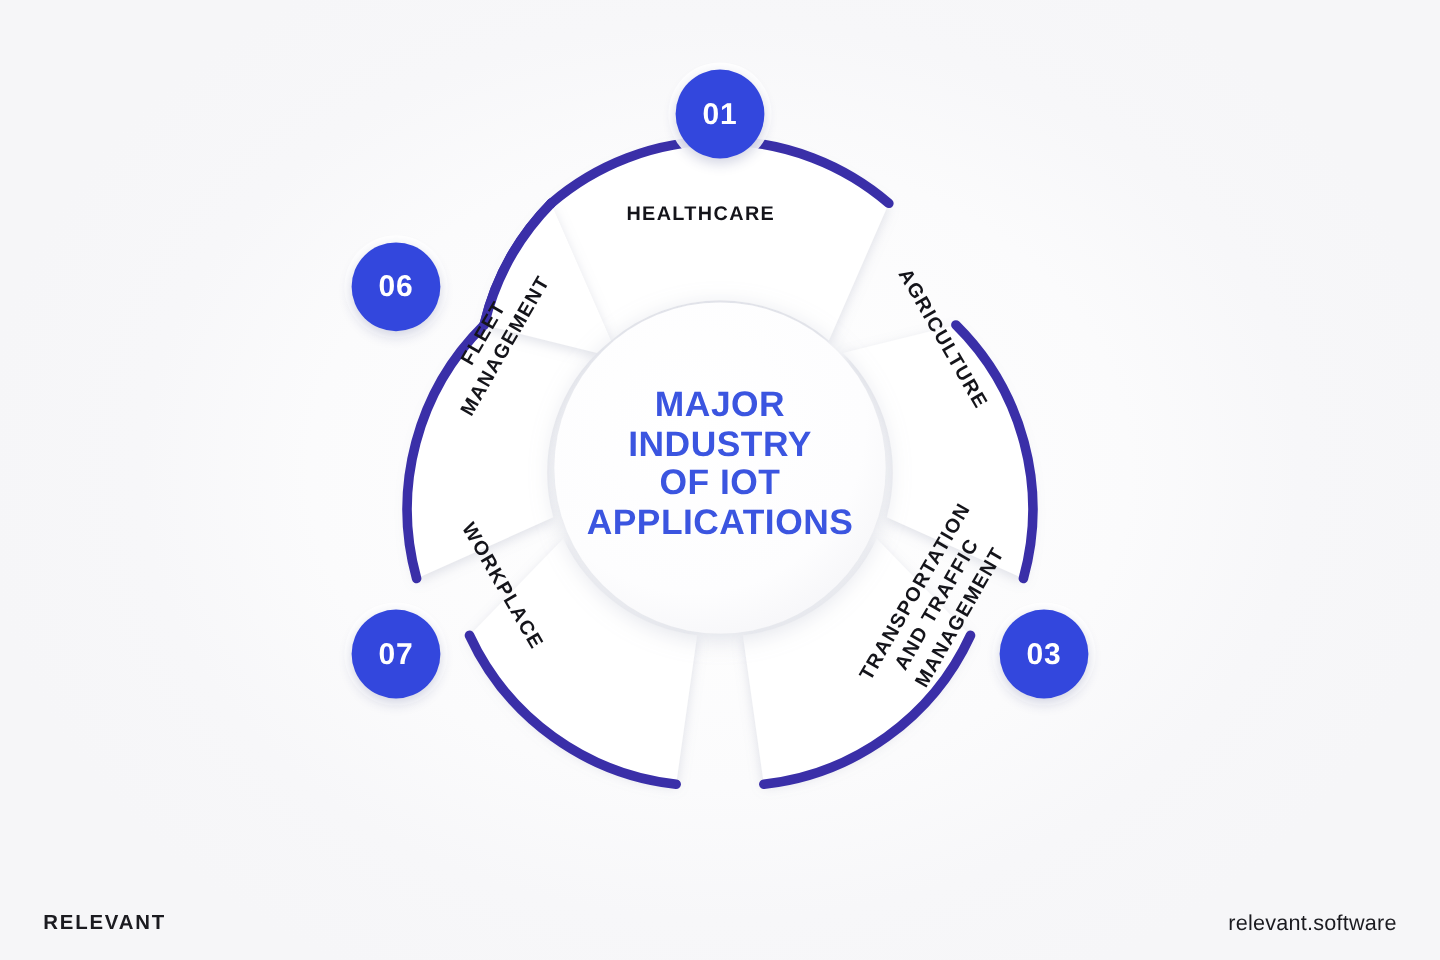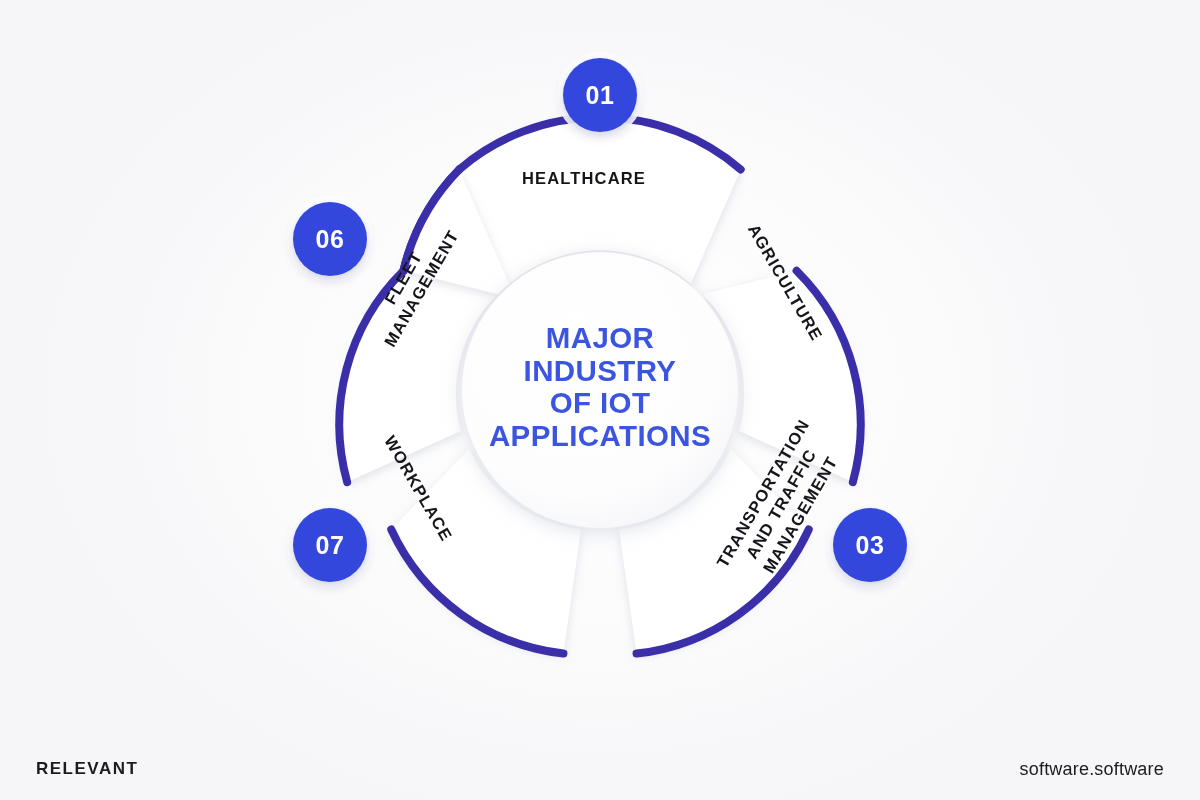--- a/index.html
+++ b/index.html
@@ -170,15 +170,15 @@
     <span>03</span>
   </div>
   <div class="badge" style="left:293px; top:508px;">
     <span>07</span>
   </div>
   <div class="badge" style="left:293px; top:202px;text-align:center;">
     <span>06</span>
   </div>
 
   <div class="footer-left">RELEVANT</div>
-  <div class="footer-right">software.software</div>
+  <div class="footer-right">relevant.software</div>
 
 </div>
 
 </body></html>

